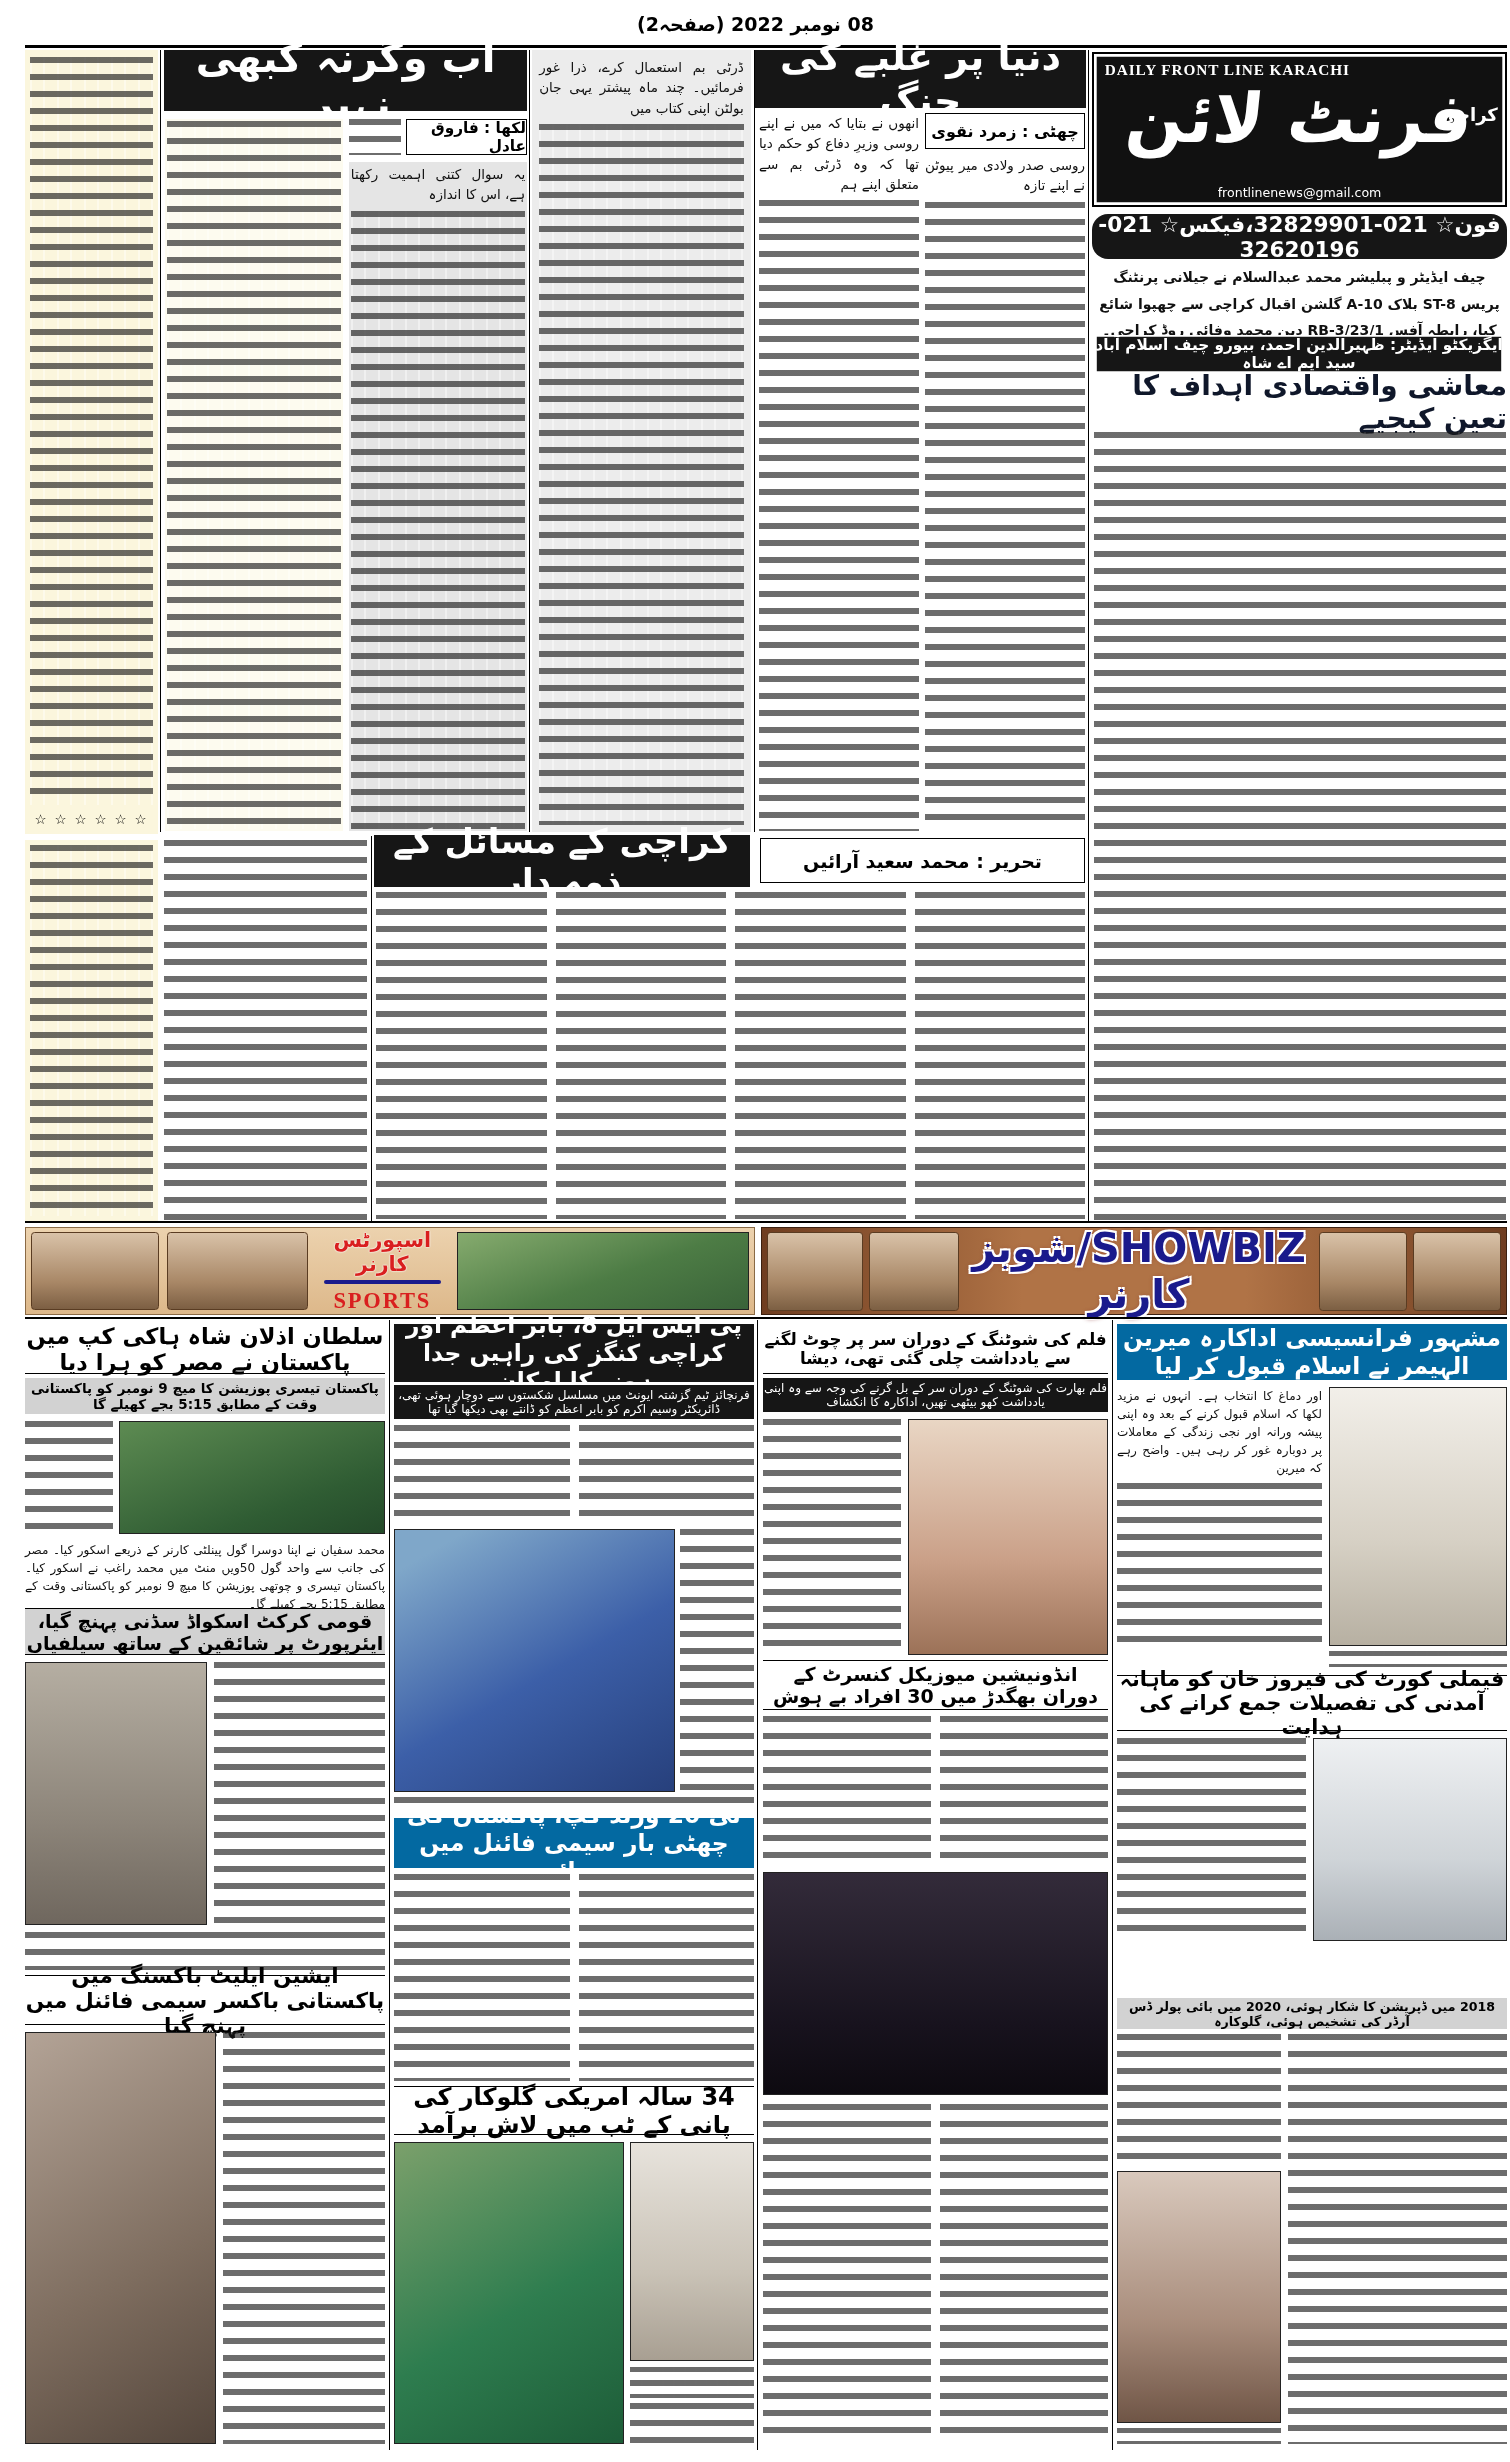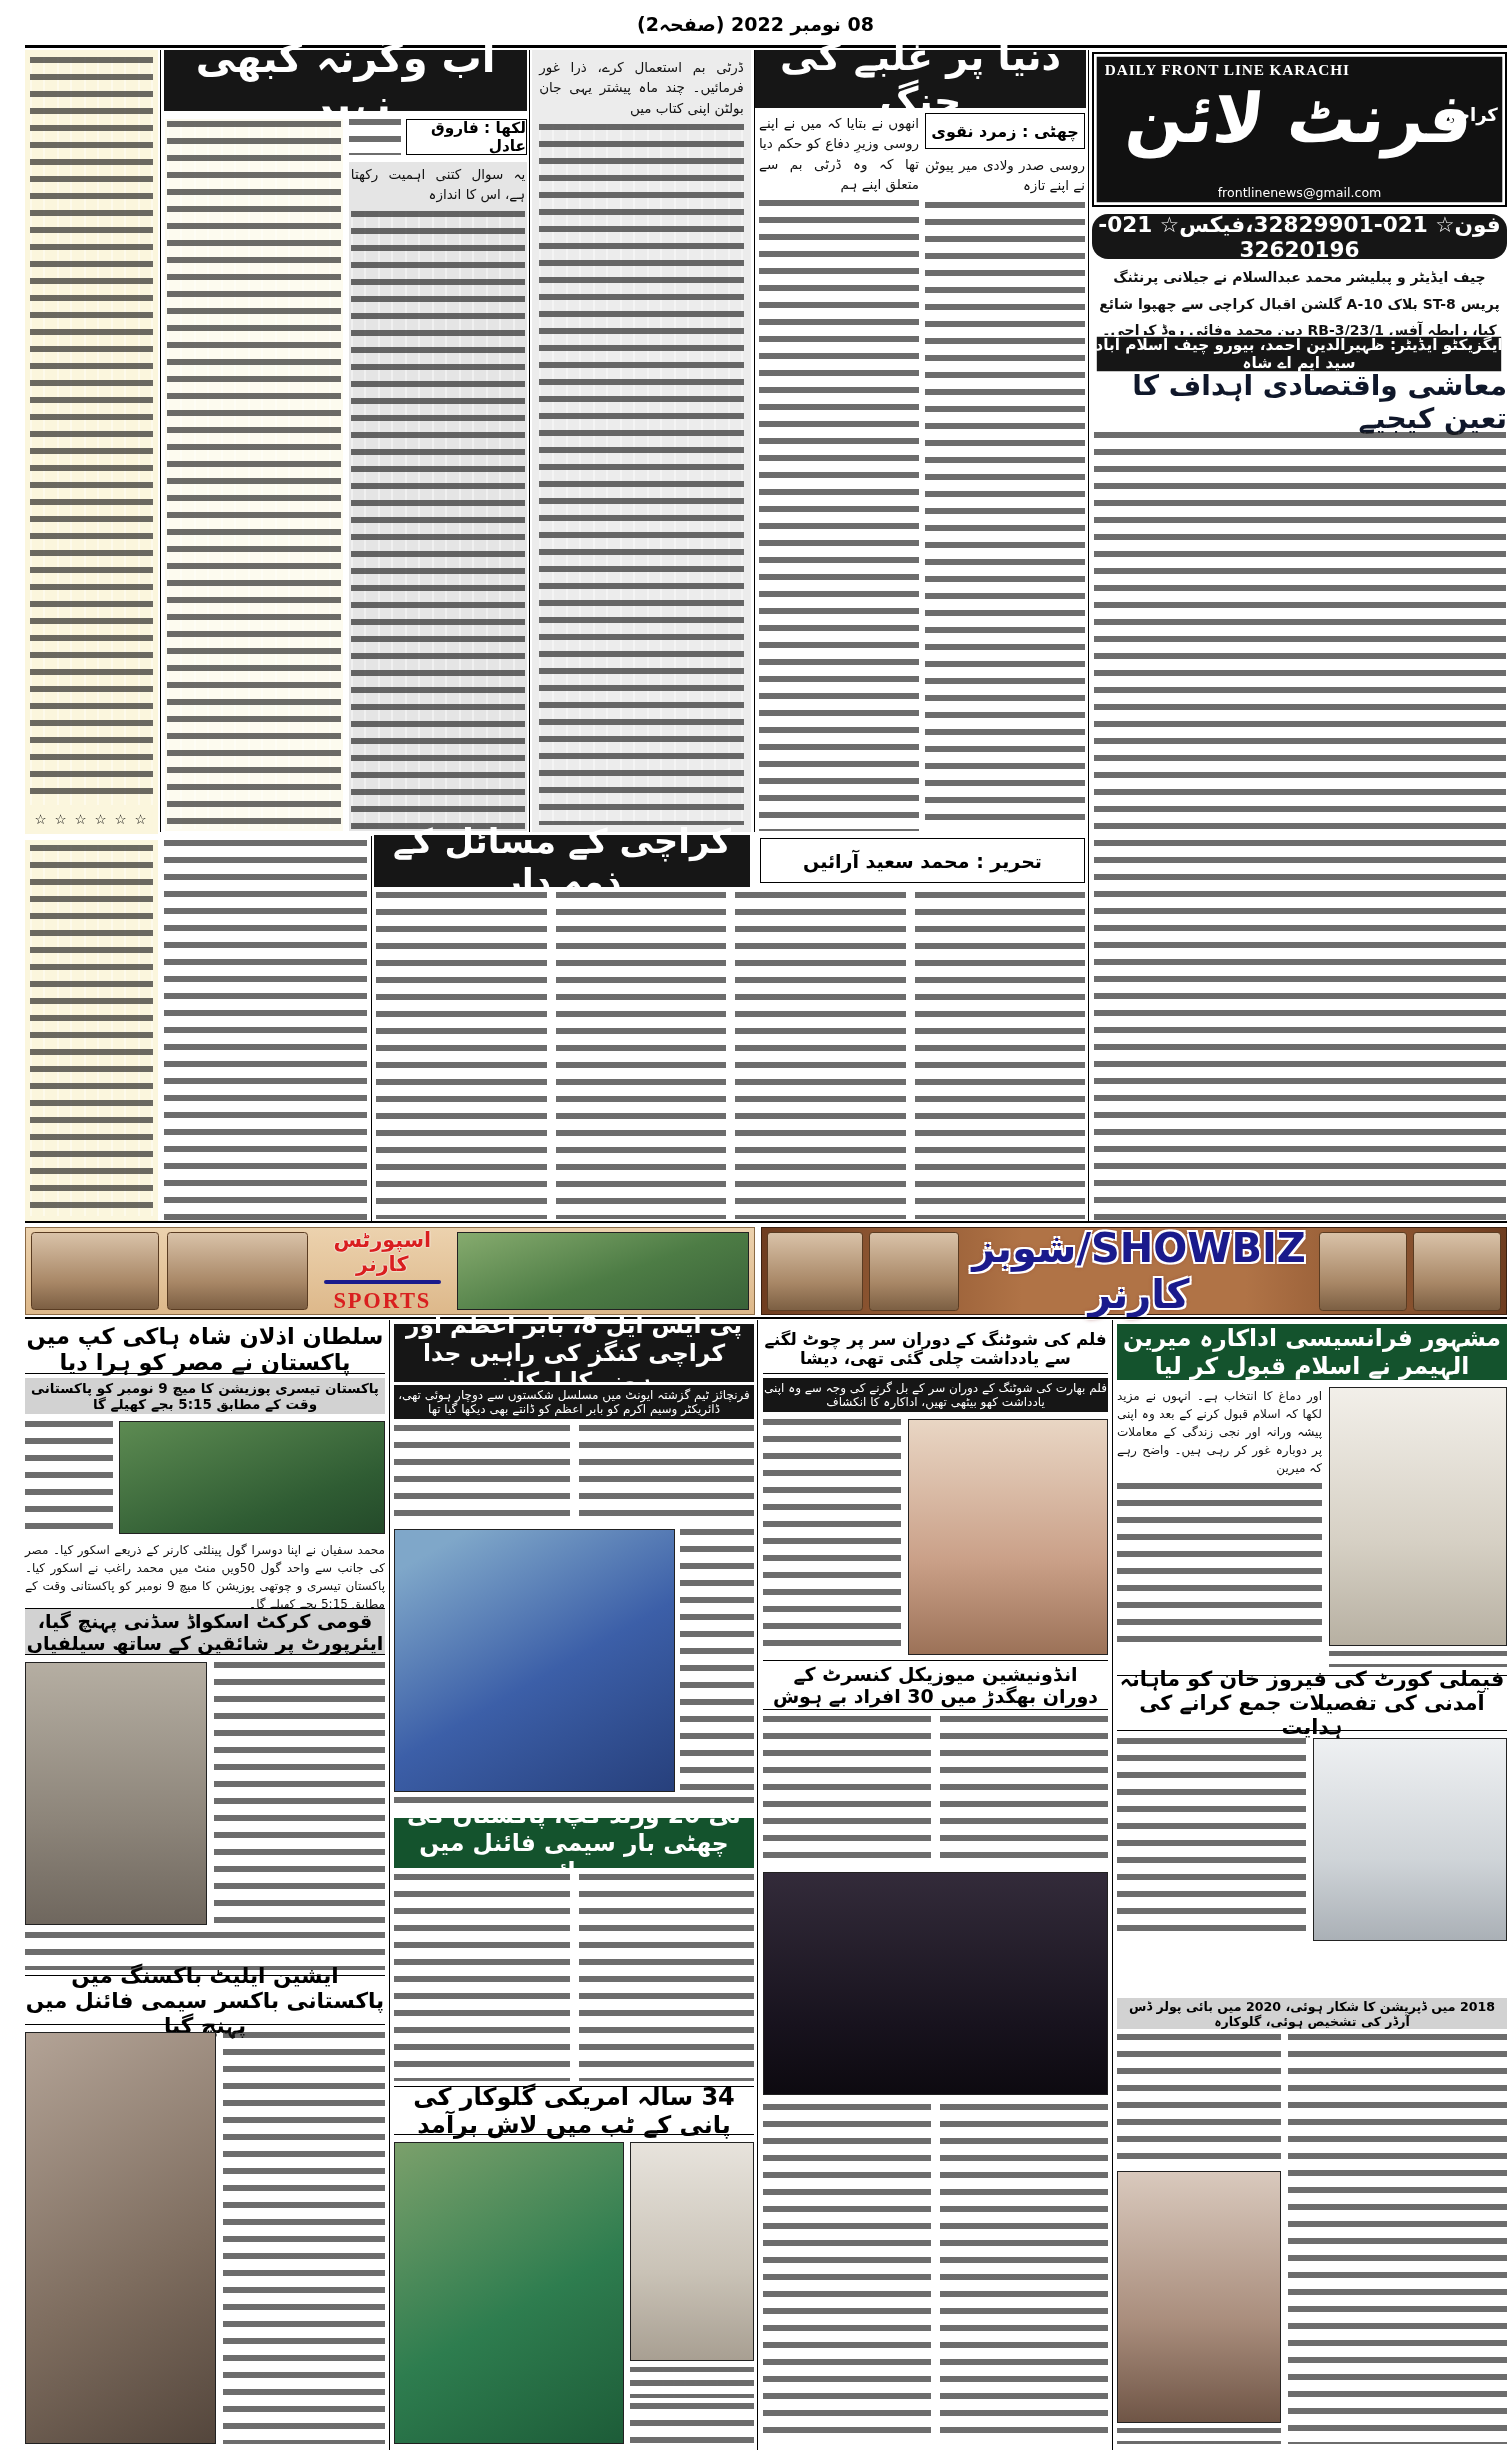--- a/index.html
+++ b/index.html
@@ -13,21 +13,21 @@
   .sim{background-image:
         repeating-linear-gradient(to bottom, rgba(25,25,25,.78) 0 6.3px, transparent 6.3px 17px),
         repeating-linear-gradient(90deg, rgba(255,255,255,.5) 0 1.8px, transparent 1.8px 13.5px);
        background-blend-mode:normal;opacity:.82;}
   .sim.cream{background-color:transparent;}
   .col{display:flex;flex-direction:column;gap:6.3px;}
   .lead{font-size:13.5px;line-height:1.5;text-align:justify;color:#111;direction:rtl;}
   .lead.small{font-size:12px;}
   .band{background:#161616;color:#fff;display:flex;align-items:center;justify-content:center;
         text-align:center;font-weight:bold;}
-  .graydark{background:#14532d;color:#fff;}
+  .graydark{background:#0369a1;color:#fff;}
   .graylight{background:#d2d2d2;color:#000;}
   .whitehead{background:#fff;color:#000;border-top:1.8px solid #000;border-bottom:1.8px solid #000;
         display:flex;align-items:center;justify-content:center;text-align:center;font-weight:bold;}
   .bylinebox{border:1.8px solid #000;display:flex;align-items:center;justify-content:center;
         font-weight:bold;background:#fff;}
   .ph{border:0.9px solid #222;}
   .ph-field{background:linear-gradient(160deg,#86ab6e,#4d7c45 55%,#3a6339);}
   .ph-hockey{background:linear-gradient(160deg,#5d8b52,#2f5c33 70%,#244a2a);}
   .ph-crowd{background:linear-gradient(#b5aea2,#8d857a 60%,#6f675e);}
   .ph-blue{background:linear-gradient(150deg,#7fa7c9 10%,#3c5fa8 55%,#27407c);}

